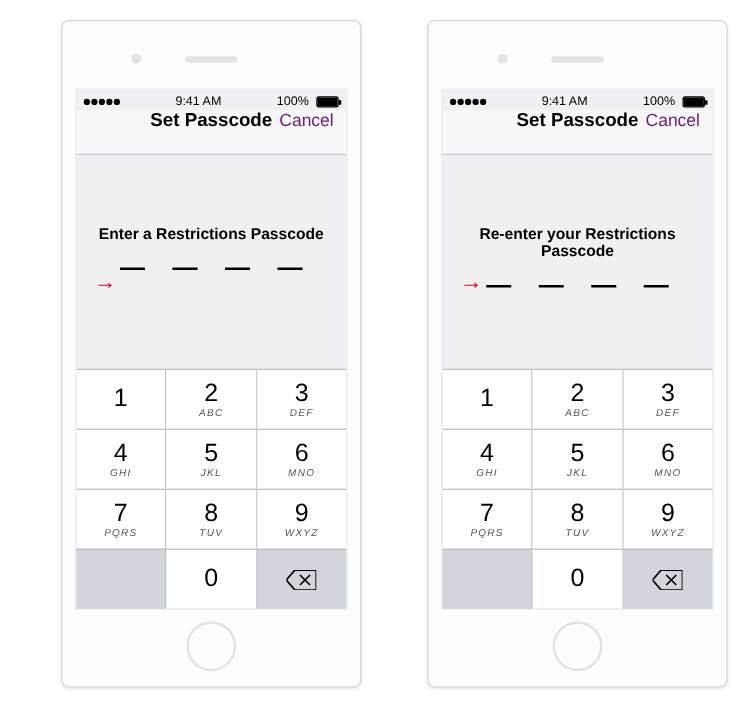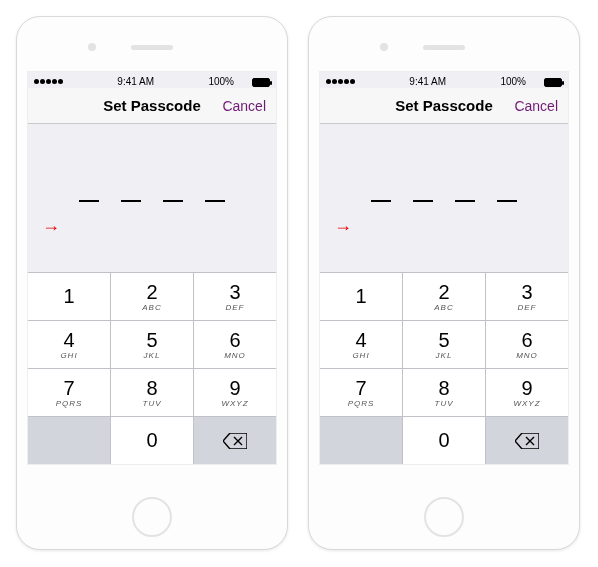--- a/index.html
+++ b/index.html
@@ -13,24 +13,25 @@
   .stage {
     display: flex;
     gap: 20px;
     padding: 16px;
   }
   .phone {
     width: 272px;
     height: 534px;
     background: #fdfdfd;
     border: 1px solid #d9d9d9;
-    border-radius: 24px;
+    border-radius: 6px;
     box-shadow: 0 1px 3px rgba(0,0,0,0.1);
     position: relative;
-    padding: 54px 10px 84px 10px;
+    padding: 54px 10px 61px 10px;
+    margin-left: 33px;
   }
   .speaker {
     position: absolute;
     top: 28px;
     left: 50%;
     transform: translateX(-50%);
     width: 42px;
     height: 5px;
     background: #e3e3e3;
     border-radius: 3px;
@@ -66,31 +67,30 @@
     height: 16px;
     display: flex;
     align-items: center;
     justify-content: space-between;
     padding: 2px 6px 0 6px;
     font-size: 10px;
     color: #000;
   }
   .dots { display:flex; gap:1px; align-items:center;}
   .dot { width:5px; height:5px; border-radius:50%; background:#000;}
-  .status-right { display:flex; align-items:flex-end; gap:18px; font-size:10px;}
+  .status-right { display:flex; align-items:center; gap:6px; font-size:10px;}
   .batt { width:18px; height:9px; border:1px solid #000; border-radius:2px; position:relative;}
   .batt:after { content:""; position:absolute; right:-3px; top:2px; width:2px; height:4px; background:#000; border-radius:1px;}
   .batt i { display:block; width:100%; height:100%; background:#000;}
   
   .navbar {
     height: 36px;
     background:#f7f7f8;
     border-bottom:1px solid #c9c9cc;
     display:flex;
-    align-items:center;
     justify-content:center;
     position:relative;
   }
   .nav-title { font-size:15px; font-weight:600; color:#000;}
   .nav-cancel {
     position:absolute; right:10px;
     font-size:14px; color:#701a75;
   }
   
   .prompt-area {
@@ -162,20 +162,21 @@
           <span class="batt">
               <i></i>
             </span>
         </div>
       </div>
       <div class="navbar">
         <span class="nav-title">Set Passcode</span>
         <span class="nav-cancel">Cancel</span>
       </div>
       <div class="prompt-area">
+        <div class="prompt">Enter a Restrictions Passcode</div>
         <span class="arrow">→</span>
         <div class="dashes">
           <span class="dash"></span>
           <span class="dash"></span>
           <span class="dash"></span>
           <span class="dash"></span>
         </div>
       </div>
       <div class="keypad">
           <div class="krow">
@@ -256,20 +257,21 @@
           <span class="batt">
               <i></i>
             </span>
         </div>
       </div>
       <div class="navbar">
         <span class="nav-title">Set Passcode</span>
         <span class="nav-cancel">Cancel</span>
       </div>
       <div class="prompt-area">
+        <div class="prompt">Re-enter your Restrictions Passcode</div>
         <span class="arrow">→</span>
         <div class="dashes">
           <span class="dash"></span>
           <span class="dash"></span>
           <span class="dash"></span>
           <span class="dash"></span>
         </div>
       </div>
       <div class="keypad">
           <div class="krow">

